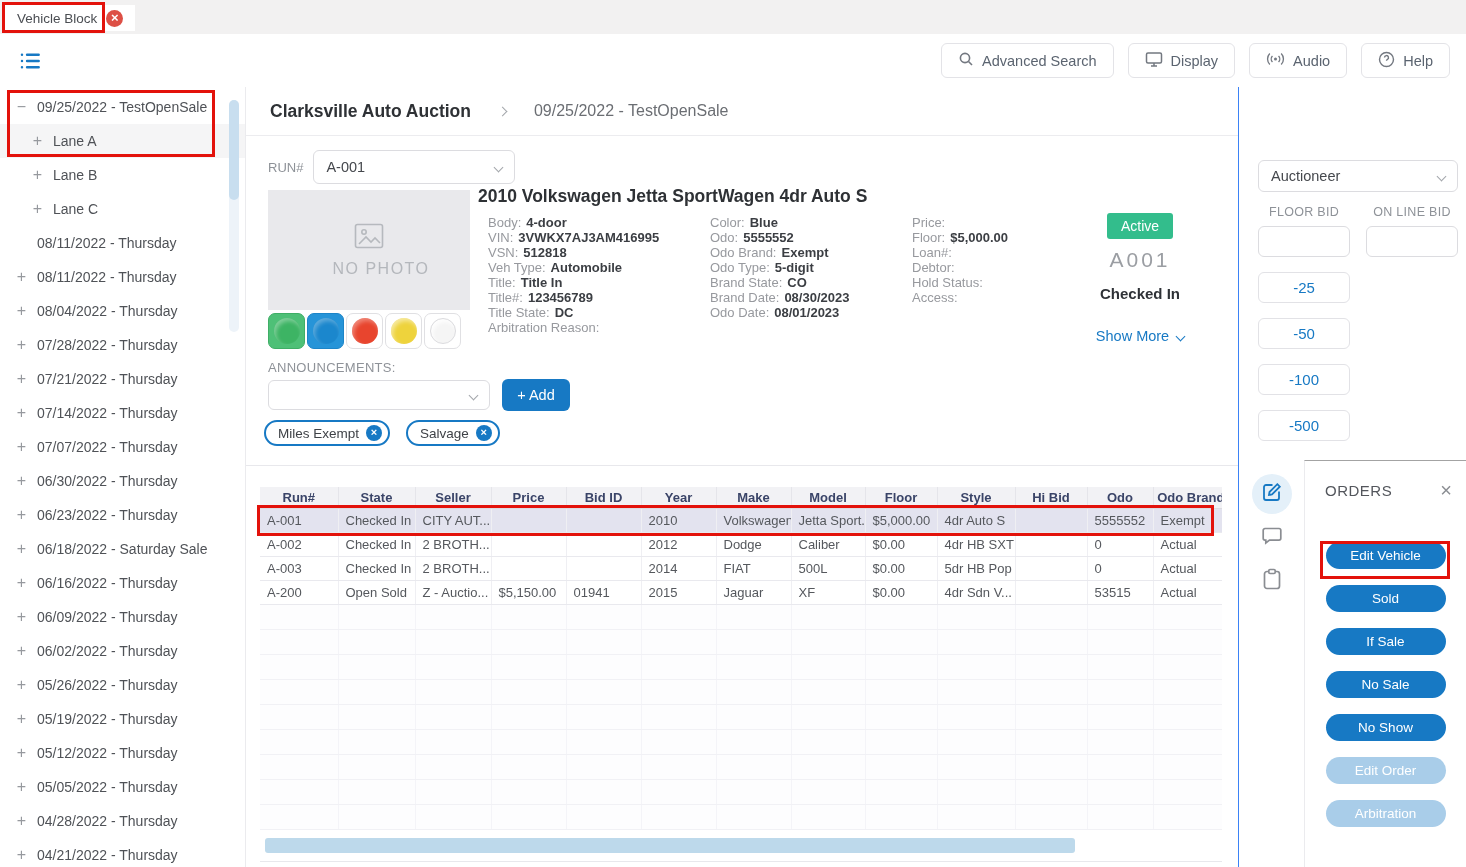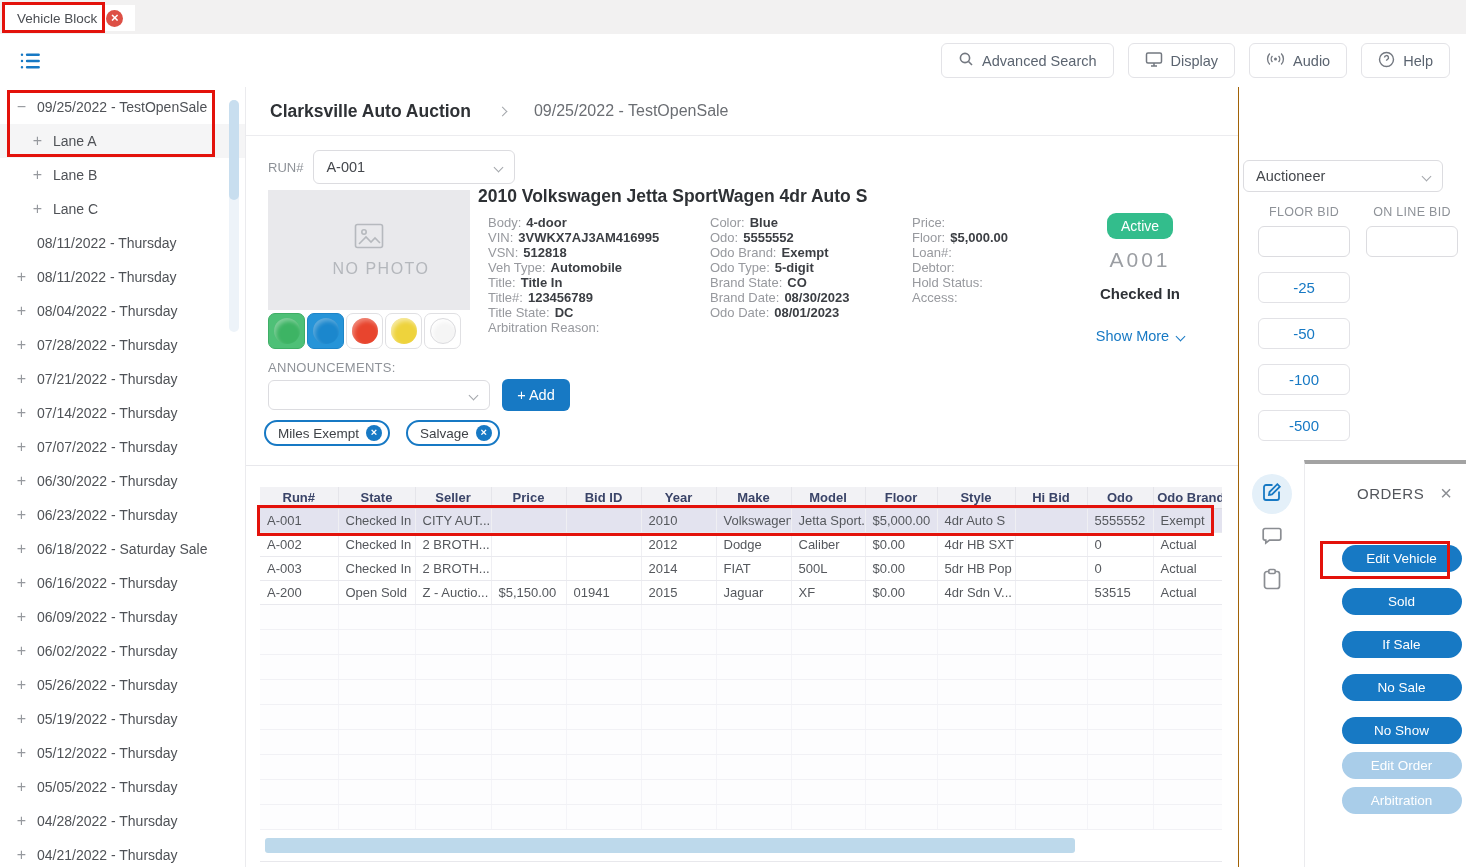--- a/index.html
+++ b/index.html
@@ -1,17 +1,17 @@
 <!DOCTYPE html>
 <html><head>
 <meta charset="utf-8">
 <style>
   * { margin:0; padding:0; box-sizing:border-box; }
   body { background:#fff; font-family:"Liberation Sans", sans-serif; }
-  .screen { position:relative; width:1466px; height:867px; background:#a16207; overflow:hidden; }
+  .screen { position:relative; width:1466px; height:867px; background:#3b82f6; overflow:hidden; }
 
   
   .tabstrip { position:absolute; top:0; left:0; right:0; height:34px; background:#f2f1f1; }
   .tab { position:absolute; left:5px; top:5px; height:26px; background:#fff; display:flex; align-items:center; gap:9px; padding:0 12px; font-size:13.5px; color:#4b4e53; }
   .tab-close { width:17px; height:17px; border-radius:50%; background:#dd4f45; color:#fff; font-size:13px; line-height:16px; text-align:center; font-weight:bold; cursor:pointer; }
 
   
   .toolbar { position:absolute; top:34px; left:0; right:0; height:53px; background:#fff; }
   .hamburger { position:absolute; left:17px; top:14px; width:26px; height:26px; cursor:pointer; }
   .tb-buttons { position:absolute; right:16px; top:9px; display:flex; gap:14px; }
@@ -58,21 +58,21 @@
   .seller-name { font-size:14.5px; color:#3d4045; margin-top:2px; }
   .veh-title { position:absolute; left:232px; top:99px; font-size:17.5px; font-weight:bold; color:#2e3135; }
 
   .details-col { position:absolute; top:128px; }
   .col1 { left:232px; width:218px; } .col2 { left:454px; width:205px; } .col3 { left:656px; width:160px; }
   .kv { display:flex; gap:5px; line-height:15px; font-size:13px; white-space:nowrap; }
   .kv .k { color:#97999e;margin-left:10px; }
   .kv .v { color:#3b3e43; font-weight:bold; }
 
   .status-stack { position:absolute; right:28px; top:126px; width:140px; text-align:center; }
-  .badge { display:inline-block; background:#33bd8c; color:#fff; font-size:14px; border-radius:9px; padding:5px 14px; }
+  .badge { display:inline-block; background:#33bd8c; color:#fff; font-size:14px; border-radius:3px; padding:5px 14px; }
   .lot { font-size:21px; color:#9b9ea3; letter-spacing:3px; margin-top:9px; }
   .state { font-size:15px; font-weight:bold; color:#2f3237; margin-top:13px; }
   .show-more { margin-top:26px; display:inline-flex; align-items:center; gap:8px; color:#1779c4; font-size:14.5px; cursor:pointer; }
 
   .ann-label { position:absolute; left:22px; top:273px; font-size:13px; color:#8e9298; letter-spacing:.3px; }
   .ann-select { position:absolute; left:22px; top:293px; width:222px; height:30px; }
   .add-btn { position:absolute; left:256px; top:292px; width:68px; height:32px; background:#1779c4; color:#fff; border:none; border-radius:6px; font-size:14.5px; cursor:pointer; font-family:"Liberation Sans", sans-serif; }
   .tags { position:absolute; left:18px; top:333px; display:flex; gap:16px; }
   .tag { height:26px; border:2px solid #1779c4; border-radius:14px; display:flex; align-items:center; gap:7px; padding:0 6px 0 12px; font-size:13.5px; color:#3f4247; background:#fff; }
   .tag-x { width:16px; height:16px; border-radius:50%; background:#1779c4; color:#fff; font-size:11px; line-height:15px; text-align:center; font-weight:bold; cursor:pointer; }
@@ -86,40 +86,40 @@
   th:last-child { border-right:none; }
   td { height:24px; font-size:13px; color:#55585d; padding:0 7px; border-bottom:1px solid #e9e9ee; border-right:1px solid #efeff3; white-space:nowrap; overflow:hidden; background:#fff; }
   tr.selected td { background:#e3e3ef; }
   .empty-row td { height:25px; border-bottom:1px solid #f1f1f5; border-right:1px solid #f4f4f8; background:#fdfdfe; }
   .h-scroll { position:absolute; left:14px; top:751px; width:962px; height:15px; }
   .h-thumb { margin-left:5px; width:810px; height:15px; background:#bdd9eb; border-radius:3px; cursor:pointer; }
   .table-bottom-line { position:absolute; left:14px; top:774px; width:962px; border-top:1px solid #e8e8ec; }
 
   
   .bidpanel { position:absolute; left:1239px; top:87px; width:227px; height:373px; background:#fff; }
-  .auctioneer { position:absolute; left:4px; top:73px; width:200px; height:32px; }
+  .auctioneer { position:absolute; left:19px; top:73px; width:200px; height:32px; }
   .bid-labels { position:absolute; left:19px; top:118px; width:200px; display:flex; }
   .bid-labels span { width:92px; text-align:center; font-size:12.5px; color:#8e9298; letter-spacing:.3px; }
   .bid-labels span + span { margin-left:16px; }
   .bid-grid { position:absolute; left:19px; top:139px; display:grid; grid-template-columns:92px 92px; column-gap:16px; row-gap:15px; }
   .bid-input { width:92px; height:31px; border:1px solid #dcdce0; border-radius:6px; background:#fff; font-size:14px; padding:0 8px; font-family:"Liberation Sans", sans-serif; }
   .bid-btn { width:92px; height:31px; border:1px solid #e2e2e6; border-radius:6px; background:#fff; color:#1779c4; font-size:15px; cursor:pointer; font-family:"Liberation Sans", sans-serif; }
 
   
   .orders-strip { position:absolute; left:1239px; top:460px; width:65px; bottom:0; background:#fff; }
   .strip-icon { width:40px; height:40px; margin:0 auto; display:flex; align-items:center; justify-content:center; border-radius:50%; cursor:pointer; }
   .strip-icon.active { background:#e4f0f9; }
   .si1 { margin-top:14px; } .si2 { margin-top:4px; } .si3 { margin-top:3px; }
-  .orders-panel { position:absolute; left:1304px; top:460px; width:162px; bottom:0; background:#fff; border-left:1px solid #ebebee; border-top:4px solid #a3a3a3;padding-left:32px; }
+  .orders-panel { position:absolute; left:1304px; top:460px; width:162px; bottom:0; background:#fff; border-left:1px solid #ebebee; border-top:1px solid #a3a3a3; }
   .orders-head { display:flex; align-items:center; justify-content:space-between; padding:20px 14px 0 20px; }
   .orders-title { font-size:15px; color:#53565c; letter-spacing:.5px; }
   .orders-close { font-size:20px; color:#8a8d92; cursor:pointer; line-height:18px; }
   .order-btn { display:block; width:120px; height:27px; margin:16px auto 0; border:none; border-radius:14px; background:#1779c4; color:#fff; font-size:13.5px; cursor:pointer; font-family:"Liberation Sans", sans-serif; }
   .order-btn:first-of-type { margin-top:43px; }
-  .order-btn.disabled { background:#a9cde9; cursor:default;margin-top:8px; }
+  .order-btn.disabled { background:#a9cde9; cursor:default; }
 
   
   .anno { position:absolute; border:3px solid #e3120b; pointer-events:none; z-index:50; }
   .anno-tab { left:2px; top:2px; width:103px; height:31px; }
   .anno-sidebar { left:7px; top:90px; width:208px; height:67px; }
   .anno-row { left:257px; top:505px; width:957px; height:31px; }
   .anno-edit { left:1320px; top:541px; width:130px; height:38px; }
 </style>
 </head>
 <body>

